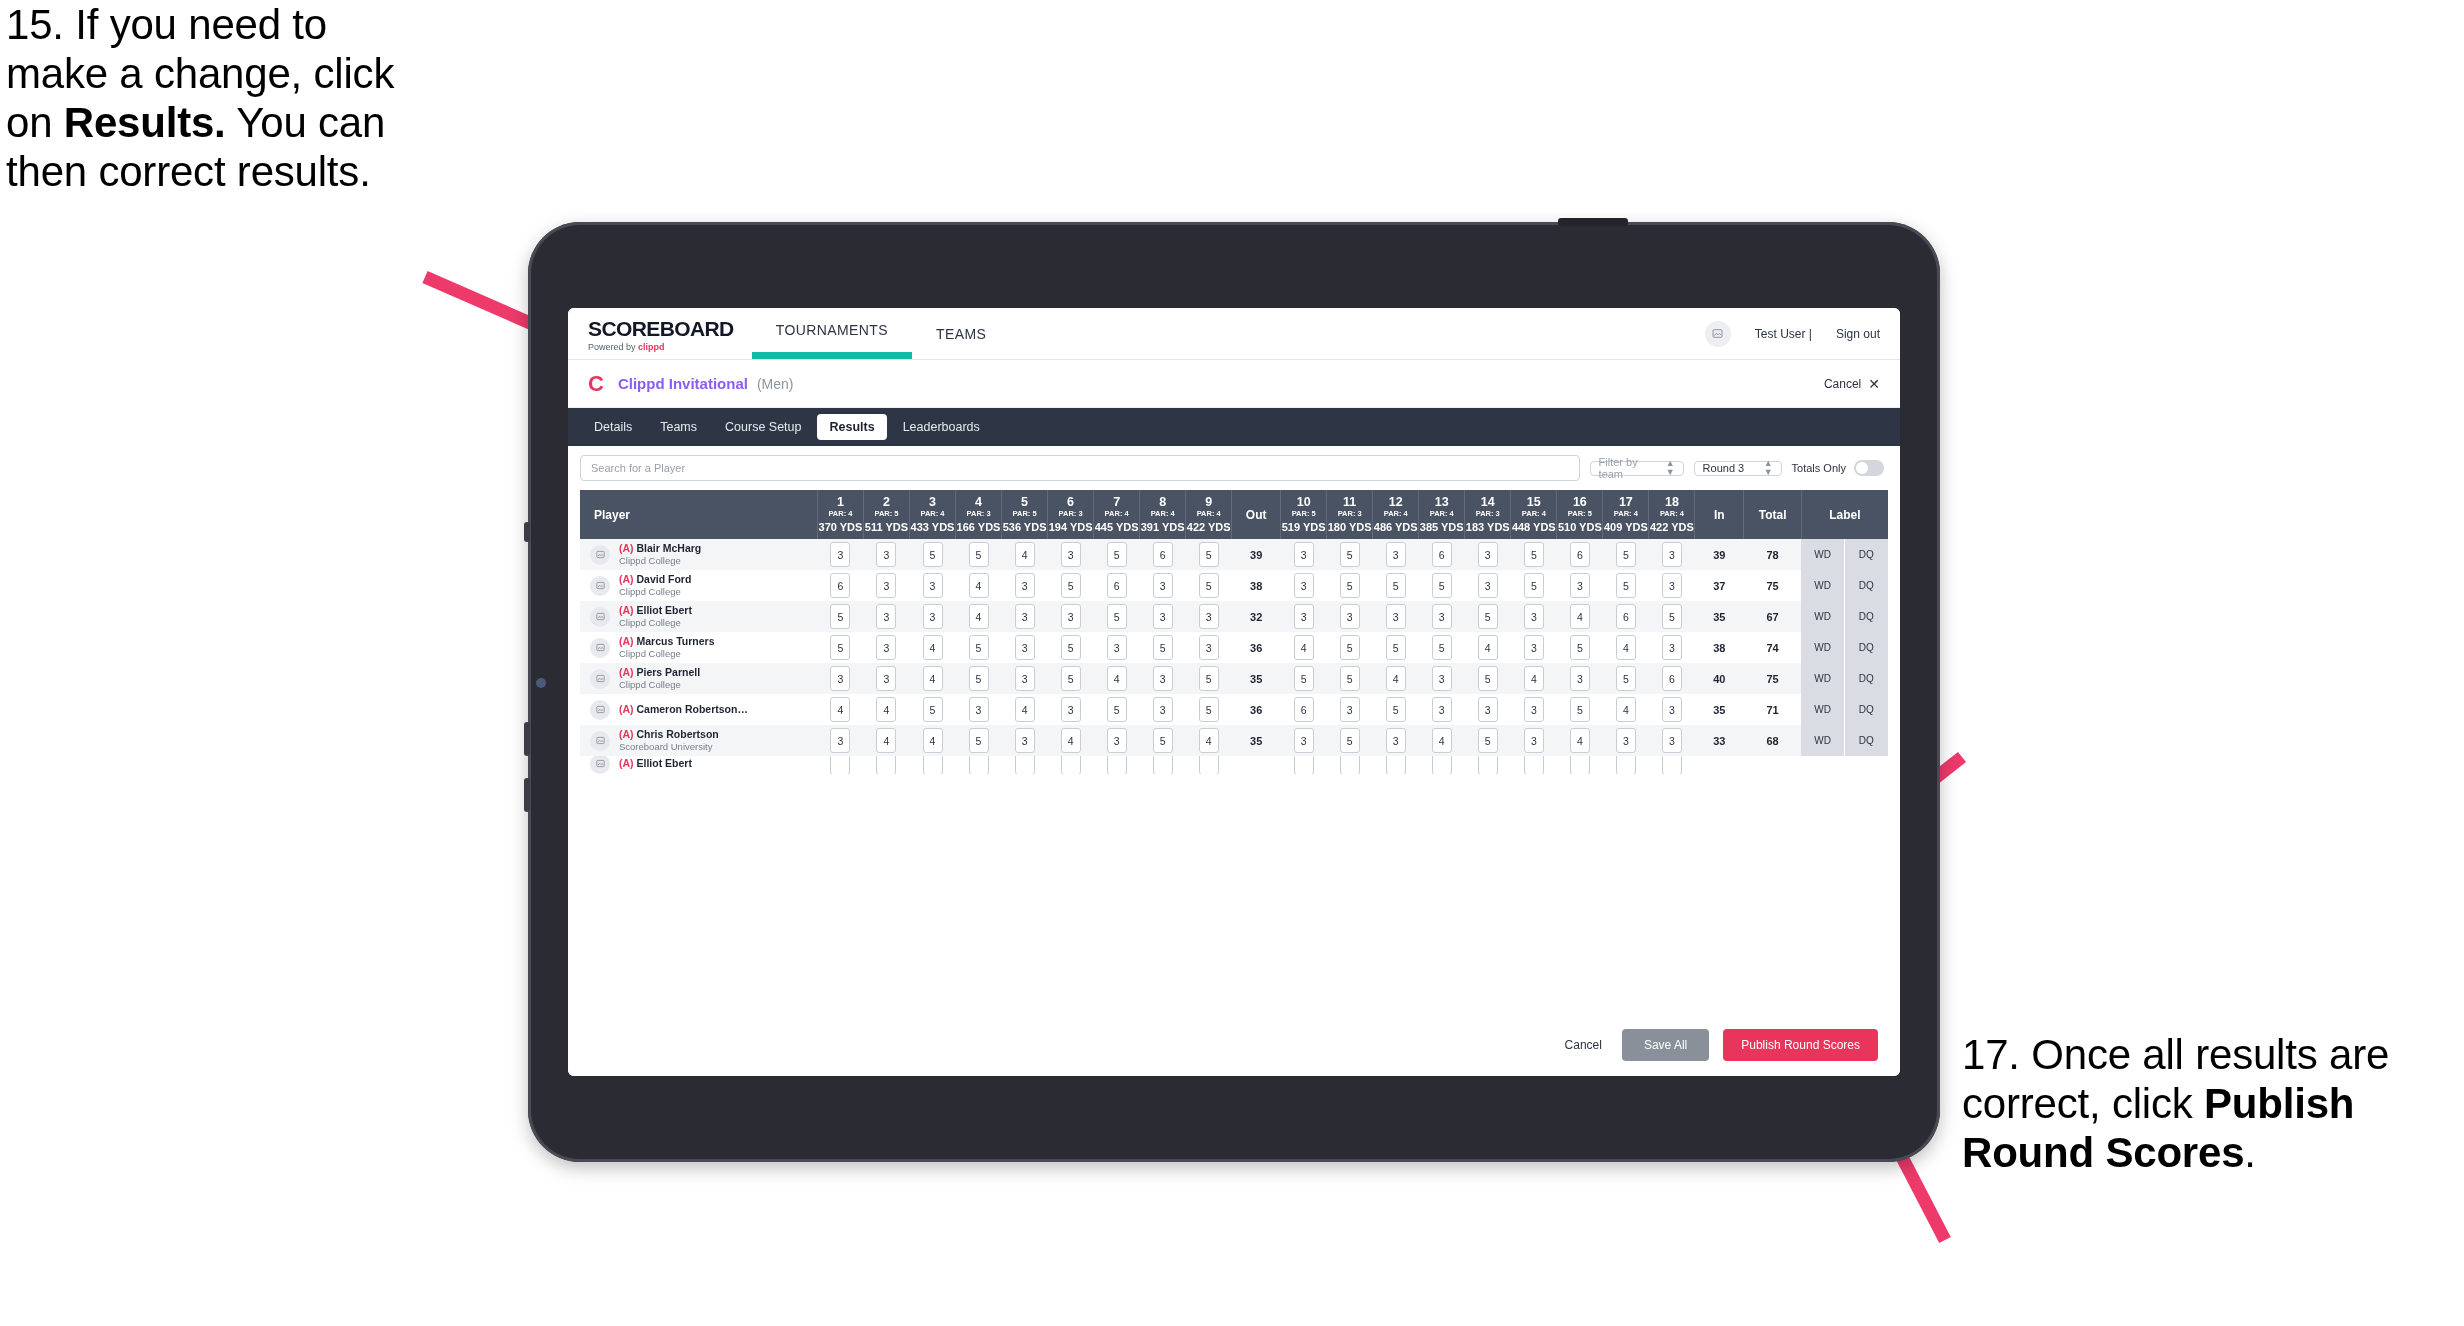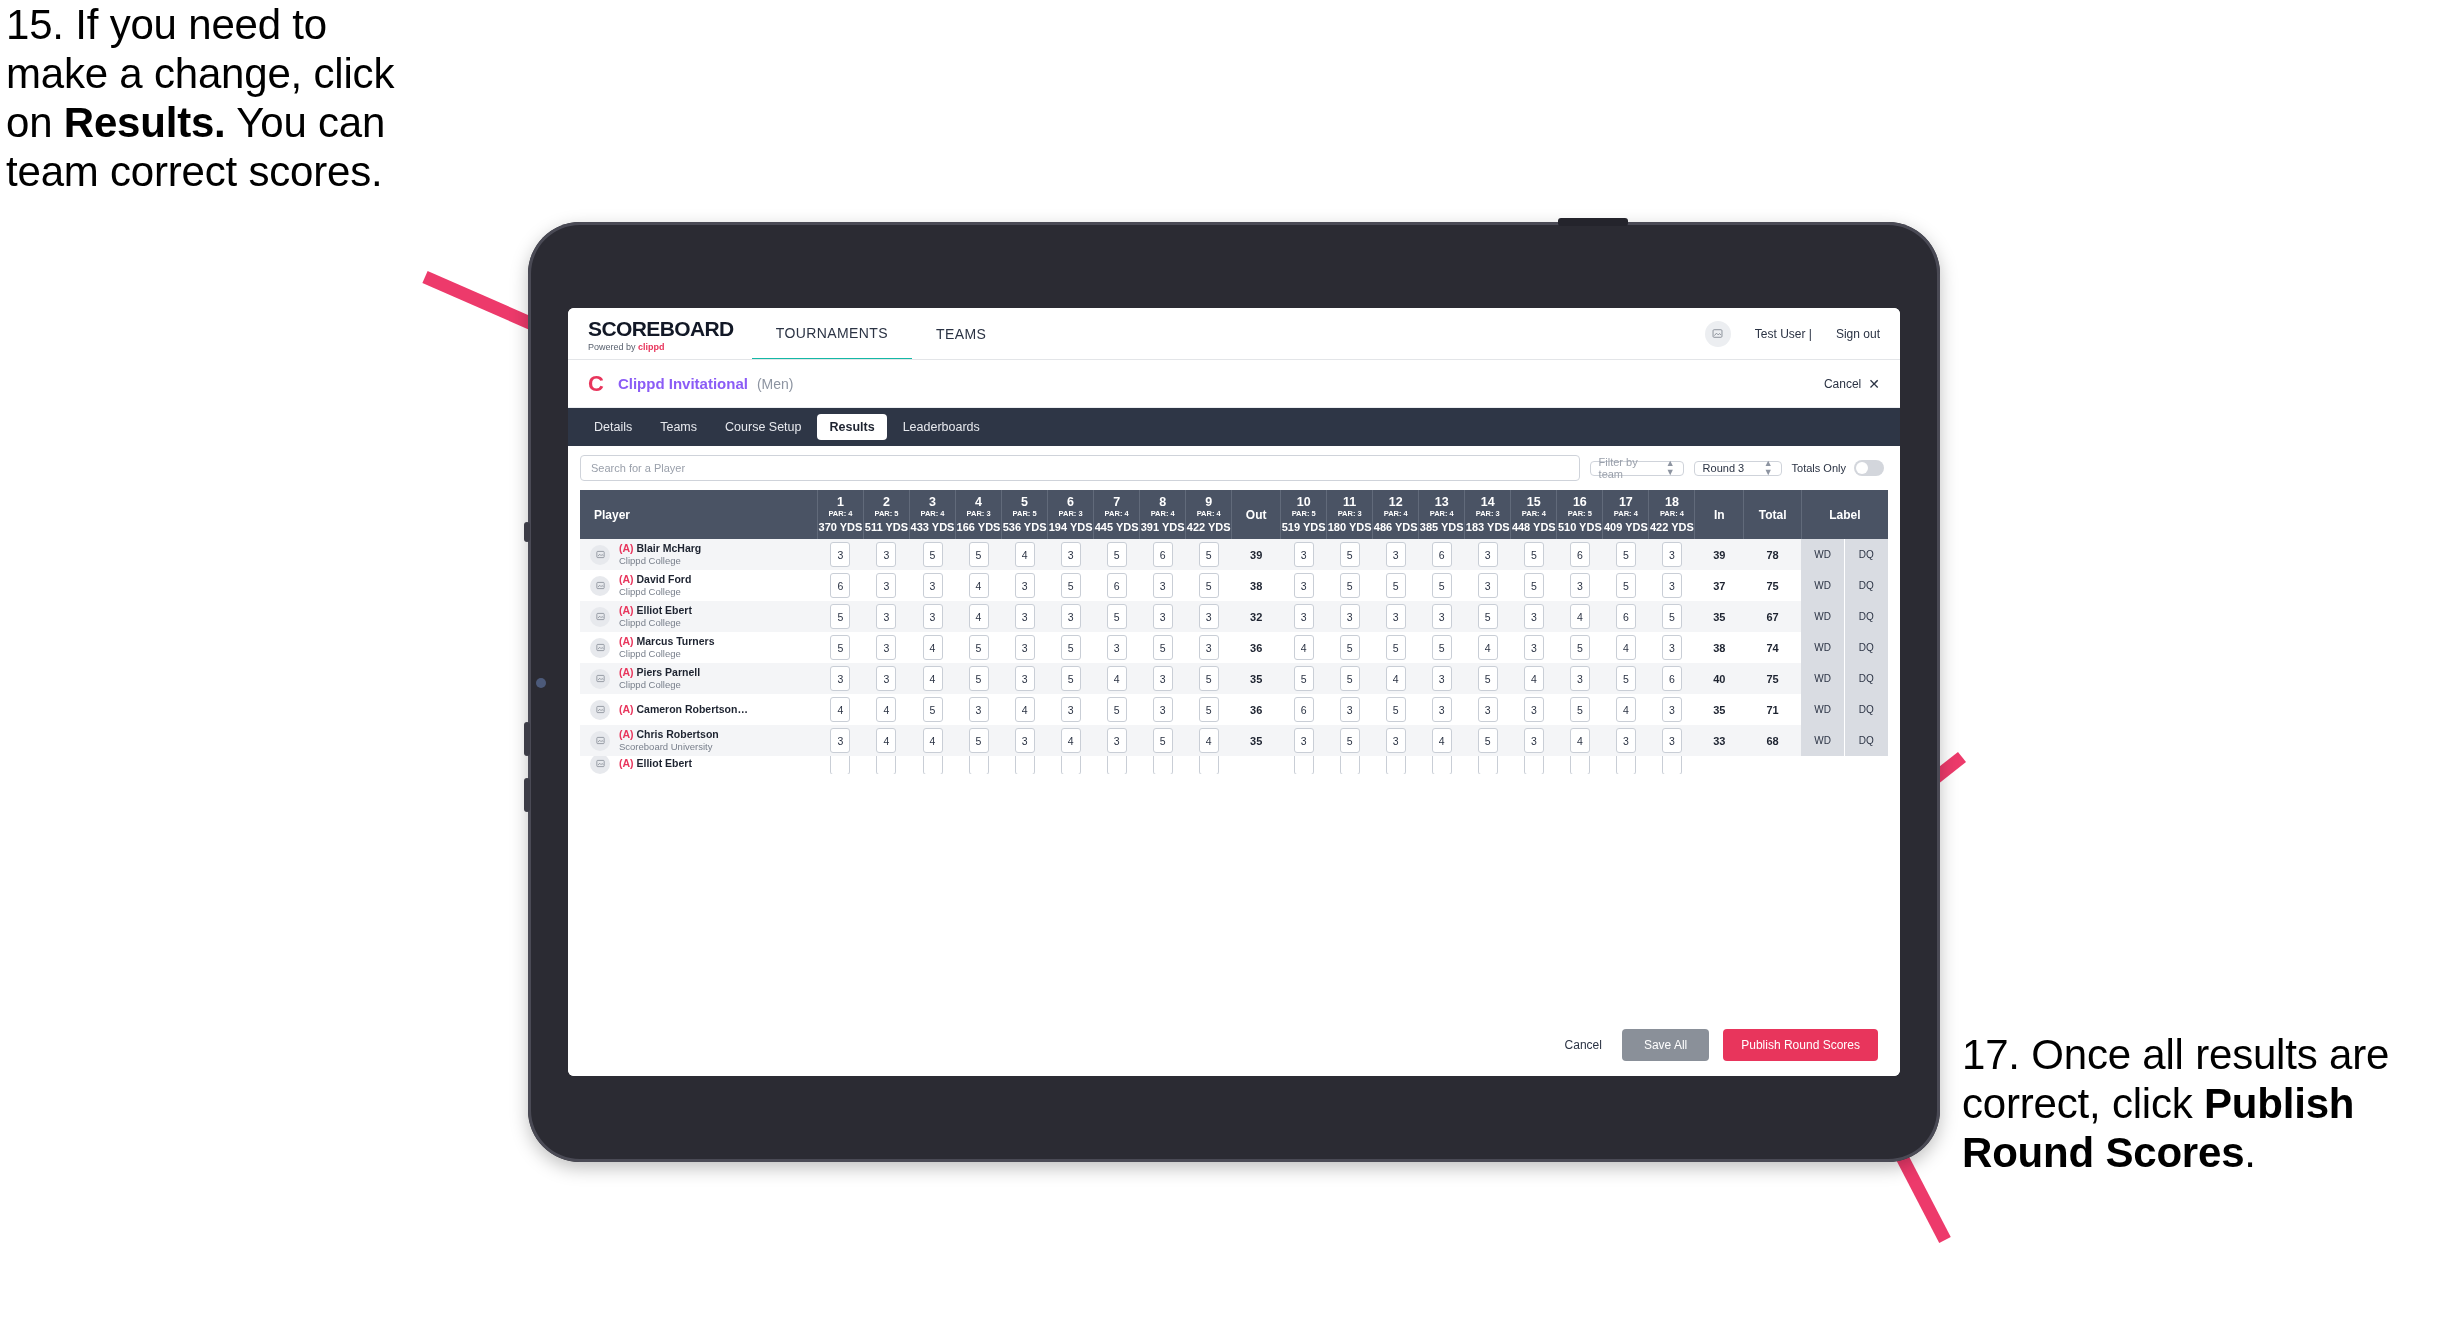--- a/index.html
+++ b/index.html
@@ -64,21 +64,21 @@
   #brand { padding: 6px 18px 4px 20px; display:flex; flex-direction:column; justify-content:center; }
   #brand .bw { font-size: 21px; font-weight: 800; letter-spacing: -0.6px; color: #121826; font-family:"Liberation Sans", sans-serif; }
   #brand .bs { font-size: 9px; color: #59616e; margin-top: 1px; }
   #brand .bs span { color: #e8355c; font-weight: 700; }
   .topnav-item {
     display: flex; align-items: center;
     padding: 0 24px;
     font-size: 14px; color: #2b3344; letter-spacing: 0.4px;
     cursor: pointer;
   }
-  .topnav-item.active { border-bottom: 1px solid #14b8a6; }
+  .topnav-item.active { border-bottom: 7px solid #14b8a6; }
   #topnav-right { margin-left: auto; display: flex; align-items: center; padding-right: 20px; gap: 24px; }
   .avatar-circ {
     width: 26px; height: 26px; border-radius: 50%;
     background: #eceef1; display:flex; align-items:center; justify-content:center;
     color:#7b8290; font-size:11px;
   }
   #topnav-right .uname { font-size: 12px; color:#2b3344; }
   #topnav-right .signout { font-size: 12px; color:#2b3344; }
 
   
@@ -197,21 +197,21 @@
   .btn { border-radius: 4px; font-size: 12px; cursor: pointer; }
   #btn-cancel { background: transparent; color:#2b3344; padding: 8px 6px; }
   #btn-save { background:#8a9099; color:#ffffff; padding: 9px 22px; }
   #btn-publish { background:#e8355c; color:#ffffff; padding: 9px 18px; }
 </style>
 </head>
 <body>
 
 <div id="root">
 
-  <div class="callout" id="callout-15"><span>15. If you need to make a change, click on </span><b>Results.</b><span> You can team correct scores.</span></div>
+  <div class="callout" id="callout-15"><span>15. If you need to make a change, click on </span><b>Results.</b><span> You can then correct results.</span></div>
 
 
   <div class="callout" id="callout-17"><span>17. Once all results are correct, click </span><b>Publish Round Scores</b><span>.</span></div>
 
   <svg class="arrow-svg" style="left:0;top:0;width:2464px;height:1326px;">
     <defs>
       <marker id="ah" markerWidth="5" markerHeight="5" refX="2.2" refY="2.5" orient="auto">
         <path d="M0,0 L5,2.5 L0,5 z" fill="#ed3a6b"></path>
       </marker>
     </defs>

